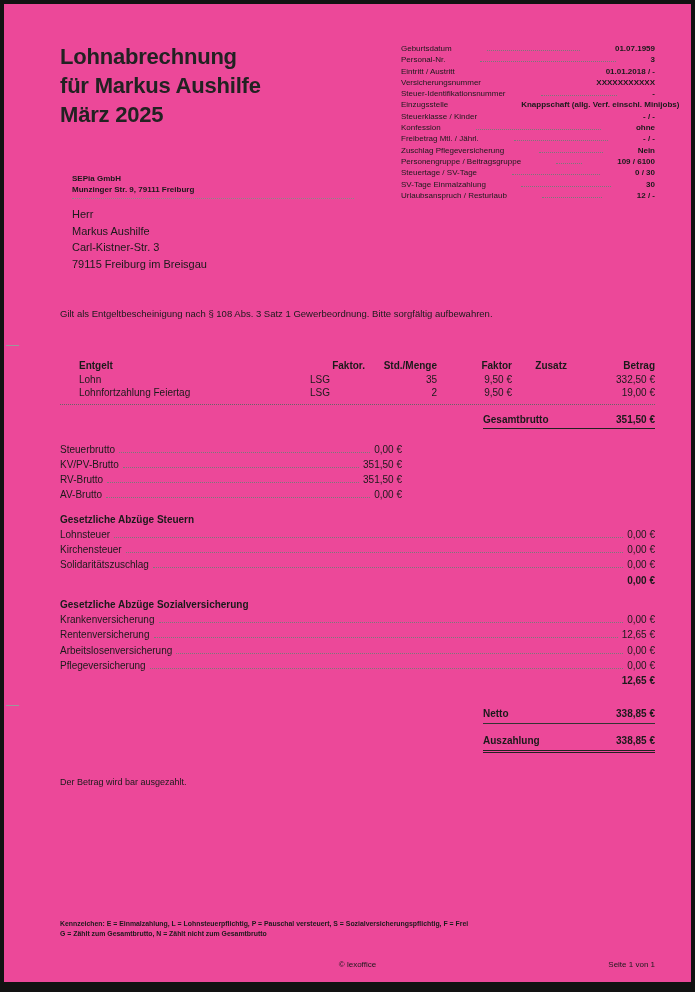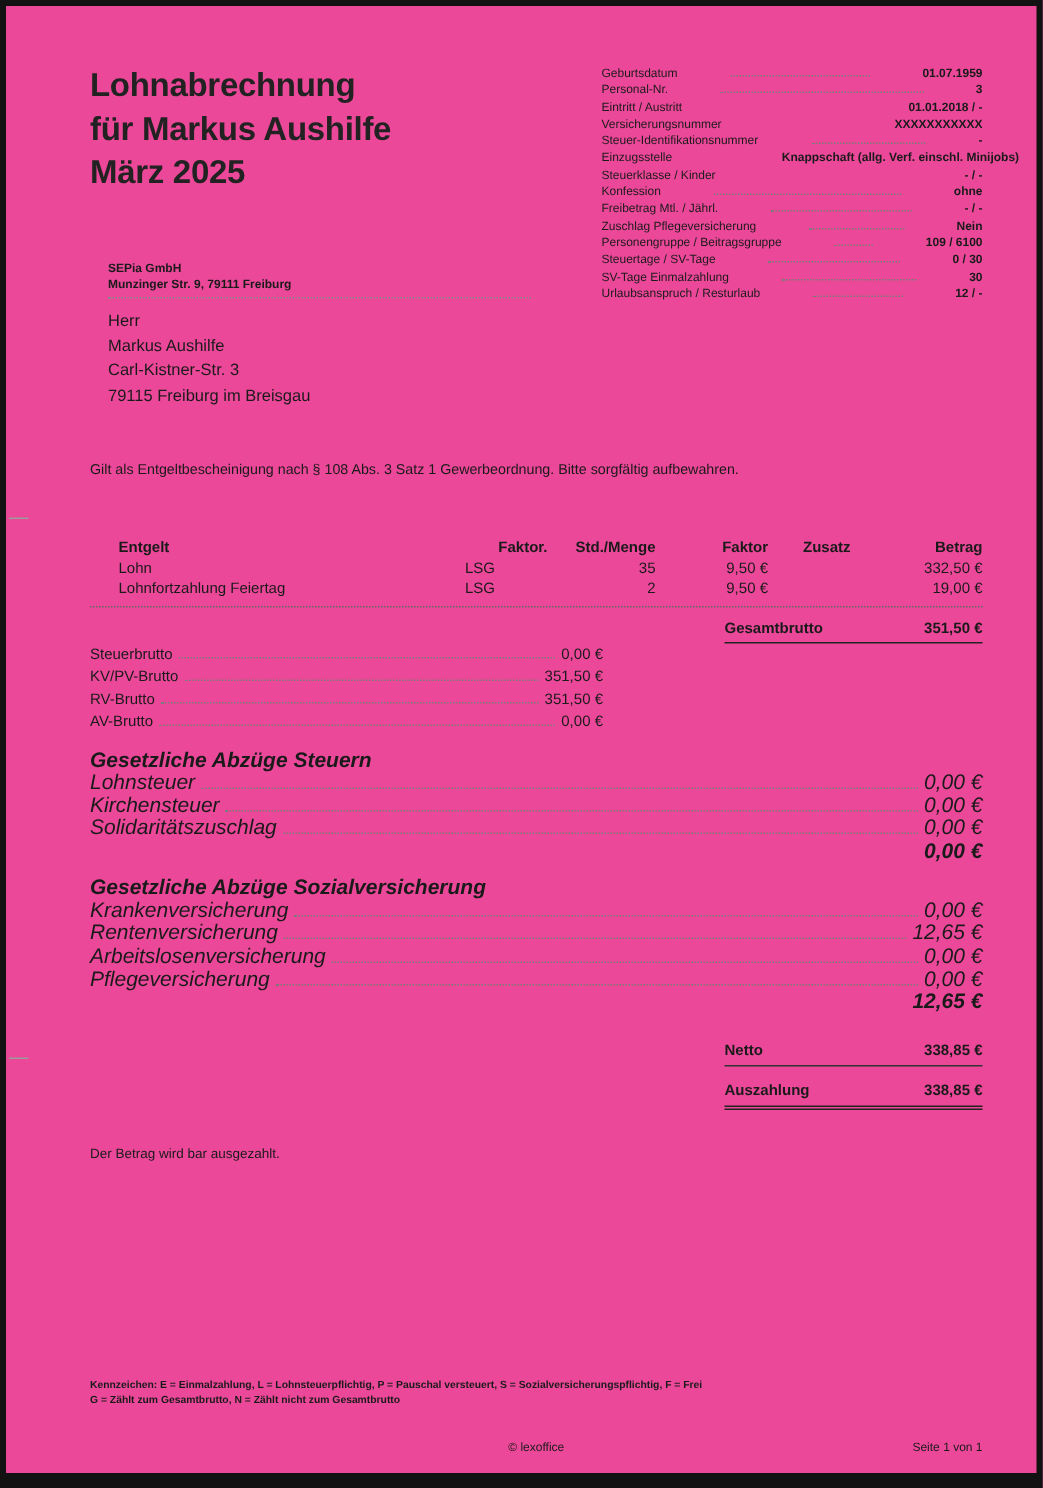--- a/index.html
+++ b/index.html
@@ -47,26 +47,26 @@
   .t-sep { border-top: 1px dotted #666; margin-top: 4px; }
 
   .total-row {
     width: 172px; margin-left: auto; margin-top: 9px;
     display: flex; justify-content: space-between;
     font-size: 10px; font-weight: bold;
     padding-bottom: 3px; border-bottom: 1.5px solid #222;
   }
 
   
-  .brutto-block { width: 342px; font-size: 10px; }
+  .brutto-block { margin-top: 13px; width: 342px; font-size: 10px; }
   .d-row { display: flex; align-items: baseline; line-height: 15.3px; }
   .d-row .leader { flex: 1; border-bottom: 1px dotted #7a7a7a; margin: 0 4px 2px 4px; }
   .d-row .val { text-align: right; white-space: nowrap; }
 
-  .section { margin-top: 9px; font-size: 14px; font-style: italic; }
+  .section { margin-top: 9px; font-size: 10px; }
   .section-title { font-weight: bold; line-height: 15px; }
   .subtotal { text-align: right; font-weight: bold; line-height: 15.5px; }
 
   .netto-row, .payout-row {
     width: 172px; margin-left: auto;
     display: flex; justify-content: space-between;
     font-size: 10px; font-weight: bold;
   }
   .netto-row { margin-top: 19px; padding-bottom: 4px; border-bottom: 1px solid #333; }
   .payout-row { margin-top: 11px; padding-bottom: 4px; border-bottom: 3px double #222; }

